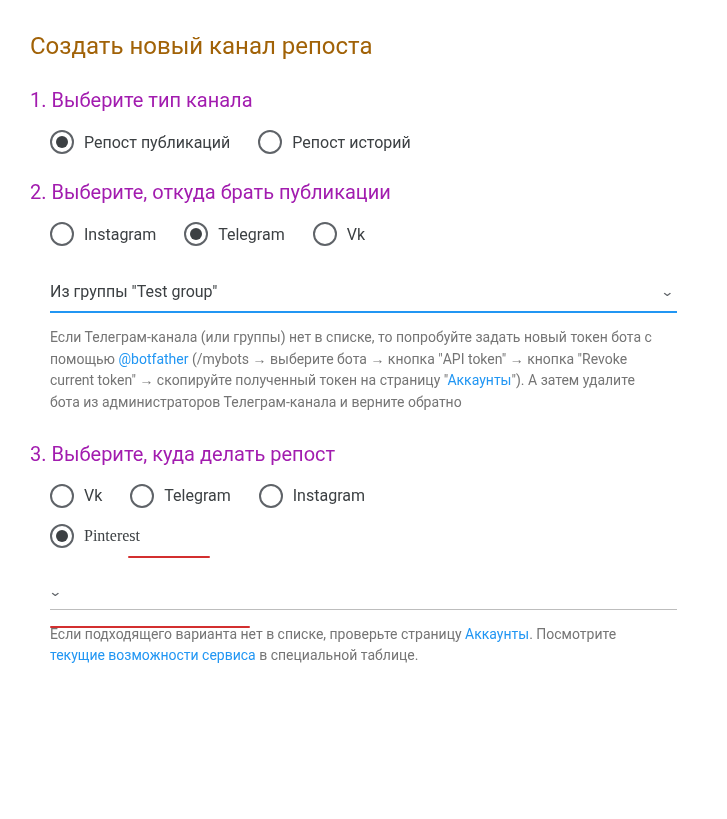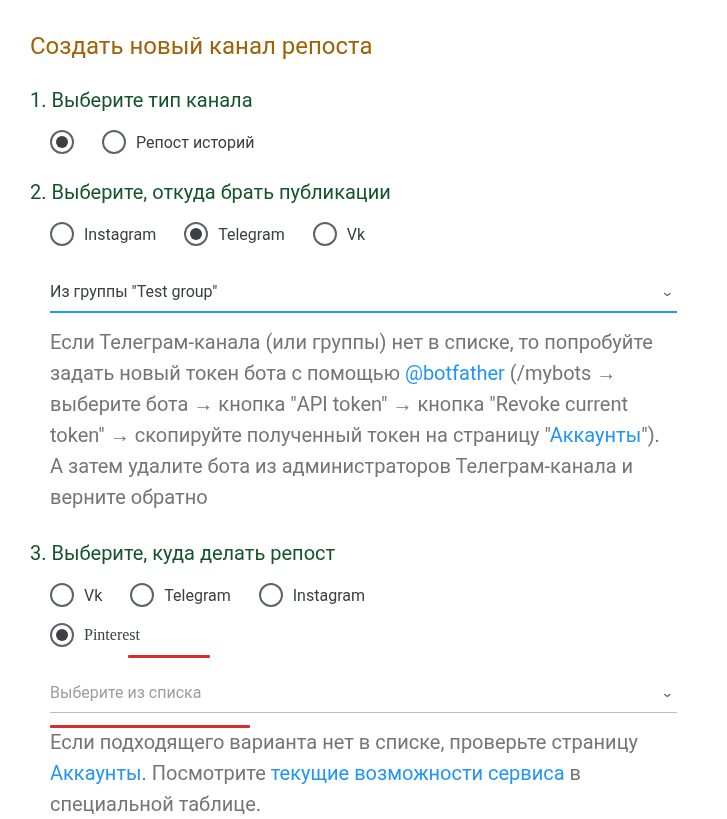--- a/index.html
+++ b/index.html
@@ -16,21 +16,21 @@
     }
     h1 {
       font-size: 24px;
       font-weight: 400;
       color: #a16207;
       margin-bottom: 28px;
     }
     h2 {
       font-size: 20px;
       font-weight: 400;
-      color: #14532d;
+      color: #a21caf;
       margin-bottom: 18px;
       margin-top: 8px;
     }
     .radio-row {
       display: flex;
       flex-wrap: wrap;
       gap: 28px;
       padding-left: 20px;
       margin-bottom: 26px;
       align-items: center;
@@ -85,21 +85,21 @@
     .dropdown-text.placeholder {
       color: #9e9e9e;
     }
     .chevron {
       font-size: 13px;
       color: #5f6368;
       transform: scaleX(1.3);
     }
     .help-text {
       margin: 14px 32px 28px 20px;
-      font-size: 20px;
+      font-size: 14px;
       line-height: 1.55;
       color: #757575;
     }
     .help-text a {
       color: #2196f3;
       text-decoration: none;
     }
     .underline-annot {
       position: absolute;
       height: 2.5px;
@@ -124,20 +124,21 @@
 <body>
 
 <h1>Создать новый канал репоста</h1>
 
 <h2>1. Выберите тип канала</h2>
 <div class="radio-row">
   <div class="radio-item selected">
     <span class="radio-outer">
         <span class="radio-inner"></span>
       </span>
+    <span class="radio-label">Репост публикаций</span>
   </div>
   <div class="radio-item">
     <span class="radio-outer"></span>
     <span class="radio-label">Репост историй</span>
   </div>
 </div>
 
 <h2>2. Выберите, откуда брать публикации</h2>
 <div class="radio-row">
   <div class="radio-item">
@@ -183,21 +184,20 @@
     </div>
     <div class="radio-item selected" style="flex-basis:100%;font-family:Liberation Serif, serif;">
       <span class="radio-outer">
           <span class="radio-inner"></span>
         </span>
       <span class="radio-label">Pinterest</span>
     </div>
   </div>
 
   <div class="dropdown gray">
-    <span class="dropdown-text placeholder">Выберите из списка</span>
     <span class="chevron">⌄</span>
   </div>
 
   <div class="underline-annot underline-pinterest"></div>
   <div class="underline-annot underline-dropdown"></div>
 </div>
 
 <div class="help-text" style="margin-top:6px;">
   <span>Если подходящего варианта нет в списке, проверьте страницу </span><a href="#">Аккаунты</a><span>. Посмотрите </span><a href="#">текущие возможности сервиса</a><span> в специальной таблице.</span>
 </div>

